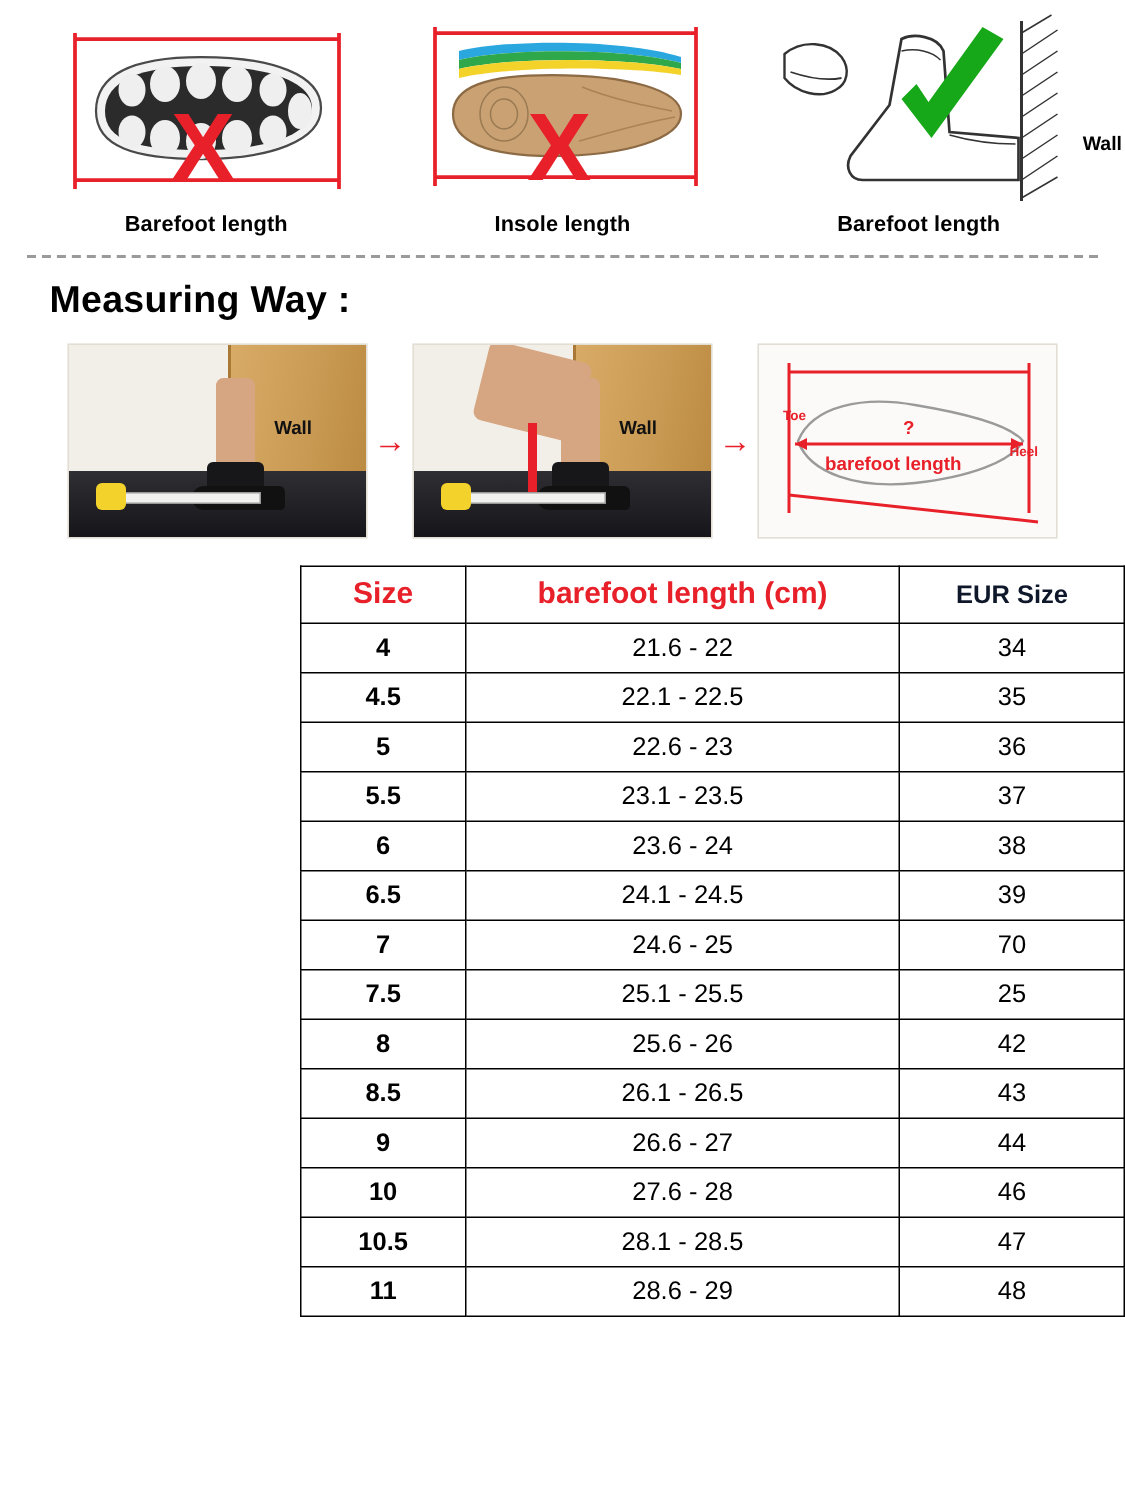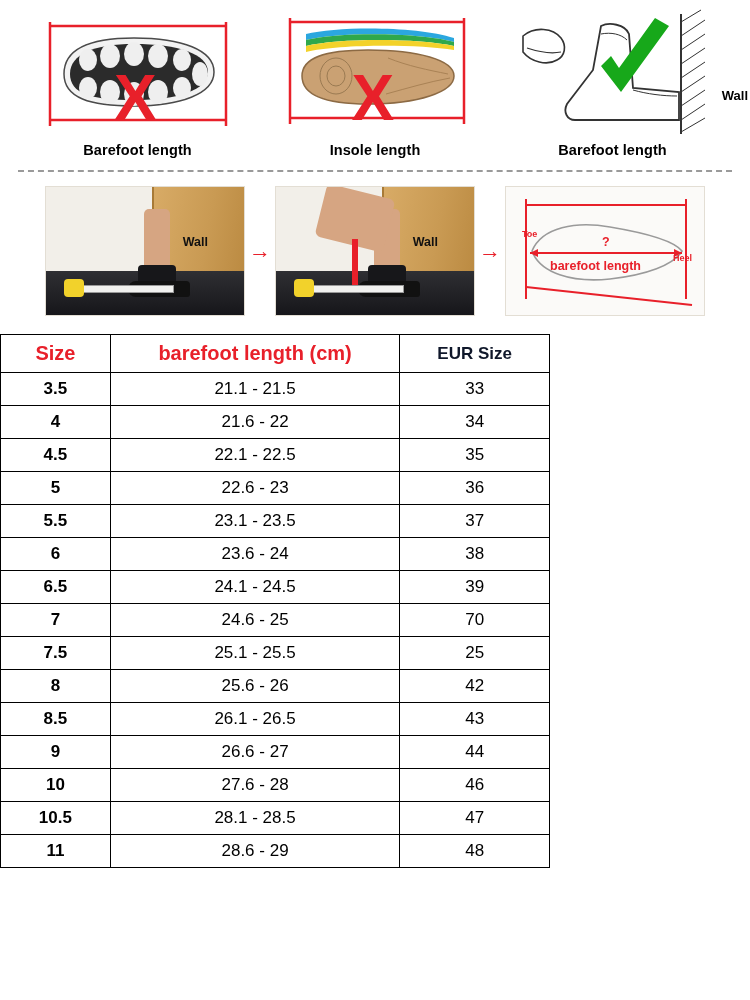--- a/index.html
+++ b/index.html
@@ -175,21 +175,21 @@
   .trace-tiny {
     position: absolute;
     font-size: 9px;
     font-weight: bold;
     color: #e8202a;
   }
 
   
   .table-wrap {
     display: flex;
-    justify-content: flex-start;
+    justify-content: flex-end;
     margin-top: 18px;
   }
   table {
     border-collapse: collapse;
     width: 550px;
     background: #fff;
   }
   th, td {
     border: 1px solid #000;
     text-align: center;
@@ -297,20 +297,21 @@
         </svg>
         <div style="position:absolute; right:-28px; top:80px; font-size:13px; font-weight:bold; color:#000;">Wall</div>
       </div>
       <div class="panel-label">Barefoot length</div>
     </div>
 
   </div>
 
   <hr class="divider">
 
+  <div class="mw-title">Measuring Way :</div>
 
   <div class="steps">
 
     <div class="step">
       <div class="box-kraft"></div>
       <div class="wall-label">Wall</div>
       <div class="floor"></div>
       <div class="leg"></div>
       <div class="sock"></div>
       <div class="shoe"></div>
@@ -359,25 +360,20 @@
     <table>
       <thead>
         <tr>
           <th>Size</th>
           <th>barefoot length (cm)</th>
           <th class="plain">EUR Size</th>
         </tr>
       </thead>
       <tbody id="size-table-body">
           <tr>
-            <td class="c0">3.5</td>
-            <td class="c1">21.1 - 21.5</td>
-            <td class="c2">33</td>
-          </tr>
-          <tr>
             <td class="c0">4</td>
             <td class="c1">21.6 - 22</td>
             <td class="c2">34</td>
           </tr>
           <tr>
             <td class="c0">4.5</td>
             <td class="c1">22.1 - 22.5</td>
             <td class="c2">35</td>
           </tr>
           <tr>

